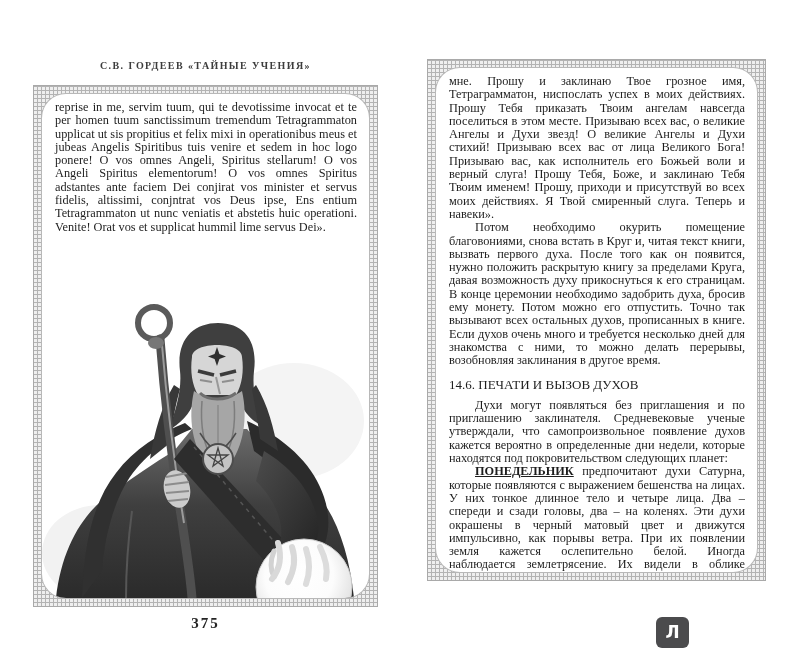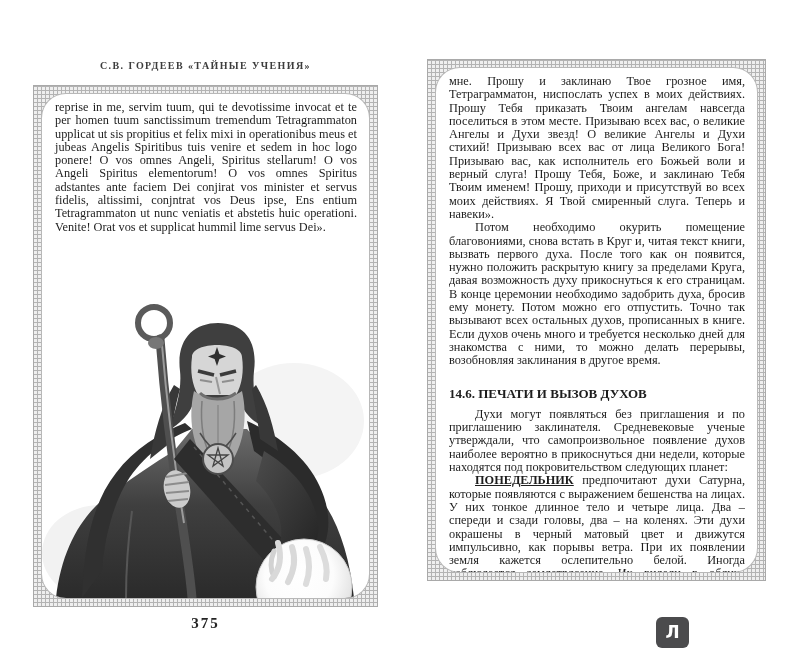--- a/index.html
+++ b/index.html
@@ -21,21 +21,21 @@
     box-shadow:inset 0 0 0 1px #a9a9a9;}
   .frame-inner{position:absolute;top:9px;left:9px;right:9px;bottom:9px;background:#fff;
     box-shadow:0 0 0 1px #b8b8b8;overflow:hidden;border-radius:24px;}
 
   .page-body{position:absolute;top:0;left:0;right:0;bottom:0;
     padding:7px 12px 5px 13px;font-size:12.3px;line-height:13.3px;color:#1d1d1d;
     text-align:justify;}
   .page-body p{margin:0;}
   .ind{text-indent:26px;}
   .cont{text-align-last:justify;}
-  .sec-heading{font-weight:bold;font-size:13px;margin:19px 0 8px;text-align:left;}
+  .sec-heading{font-weight:normal;font-size:13px;margin:10px 0 8px;text-align:left;}
   b{font-weight:bold;text-decoration:underline;}
 
   .pagenum{text-align:center;font-weight:bold;font-size:15px;letter-spacing:2px;
     color:#242424;margin-top:8px;}
 
   .illu{position:absolute;left:0;right:0;bottom:0;height:297px;}
   .illu svg{width:100%;height:100%;display:block;}
 
   #watermark{position:absolute;left:656px;top:617px;width:33px;height:31px;
     background:#4b4b4d;border-radius:6px;color:#ffffff;text-align:center;
@@ -131,21 +131,21 @@
     <div class="pagenum">375</div>
   </div>
 
   <div class="page" id="page-right">
     <div class="frame">
       <div class="frame-inner">
         <div class="page-body">
           <p>мне. Прошу и заклинаю Твое грозное имя, Тетраграмматон, ниспослать успех в моих действиях. Прошу Тебя приказать Твоим ангелам навсегда поселиться в этом месте. Призываю всех вас, о великие Ангелы и Духи звезд! О великие Ангелы и Духи стихий! Призываю всех вас от лица Великого Бога! Призываю вас, как исполнитель его Божьей воли и верный слуга! Прошу Тебя, Боже, и заклинаю Тебя Твоим именем! Прошу, приходи и присутствуй во всех моих действиях. Я Твой смиренный слуга. Теперь и навеки».</p>
           <p class="ind">Потом необходимо окурить помещение благовониями, снова встать в Круг и, читая текст книги, вызвать первого духа. После того как он появится, нужно положить раскрытую книгу за пределами Круга, давая возможность духу прикоснуться к его страницам. В конце церемонии необходимо задобрить духа, бросив ему монету. Потом можно его отпустить. Точно так вызывают всех остальных духов, прописанных в книге. Если духов очень много и требуется несколько дней для знакомства с ними, то можно делать перерывы, возобновляя заклинания в другое время.</p>
           <div class="sec-heading">14.6. ПЕЧАТИ И ВЫЗОВ ДУХОВ</div>
-          <p class="ind">Духи могут появляться без приглашения и по приглашению заклинателя. Средневековые ученые утверждали, что самопроизвольное появление духов наиболее вероятно в прикоснуться дни недели, которые находятся под покровительством следующих планет:</p>
+          <p class="ind">Духи могут появляться без приглашения и по приглашению заклинателя. Средневековые ученые утверждали, что самопроизвольное появление духов кажется вероятно в определенные дни недели, которые находятся под покровительством следующих планет:</p>
           <p class="ind cont"><b>ПОНЕДЕЛЬНИК</b><span> предпочитают духи Сатурна, которые появляются с выражением бешенства на лицах. У них тонкое длинное тело и четыре лица. Два – спереди и сзади головы, два – на коленях. Эти духи окрашены в черный матовый цвет и движутся импульсивно, как порывы ветра. При их появлении земля кажется ослепительно белой. Иногда наблюдается землетрясение. Их видели в облике бородатого короля верхом на драконе, горбатой</span></p>
         </div>
       </div>
     </div>
   </div>
 
   <div id="watermark">
     <span>Л</span>
   </div>
 

